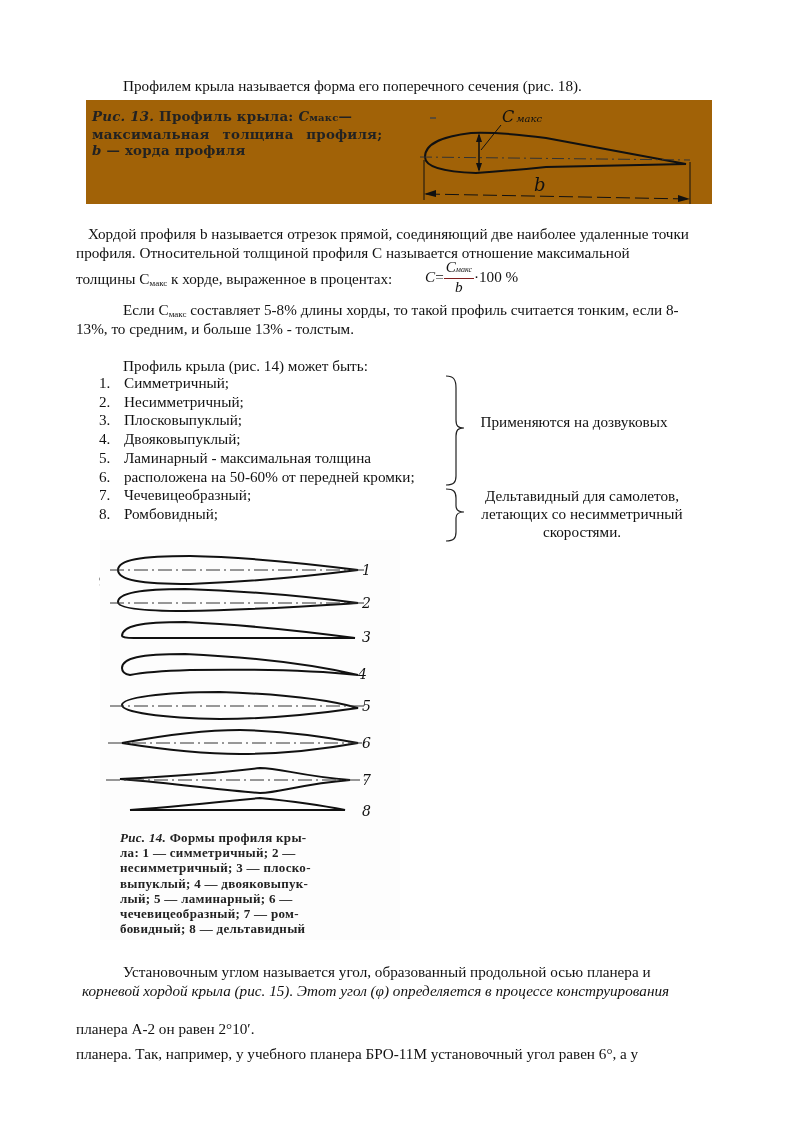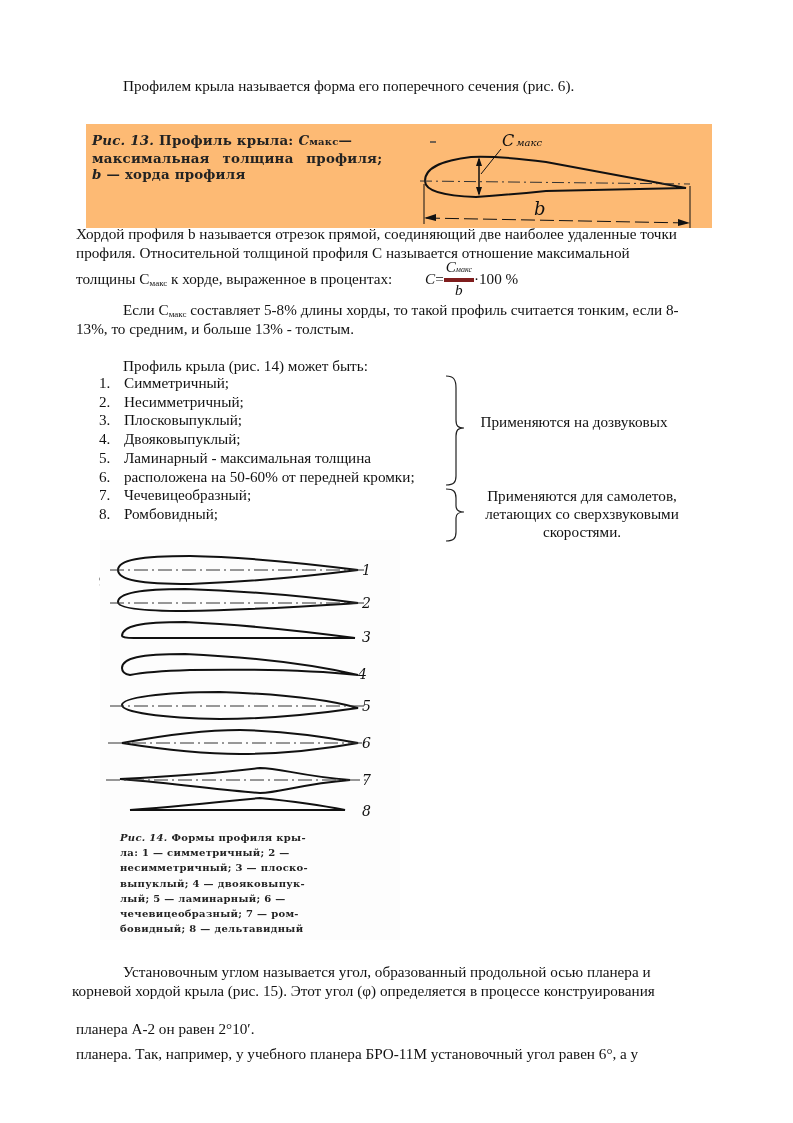--- a/index.html
+++ b/index.html
@@ -2,35 +2,35 @@
 <html><head>
 <meta charset="utf-8">
 <style>
   html, body { margin: 0; padding: 0; background: #ffffff; }
   body { width: 793px; height: 1123px; position: relative; overflow: hidden;
          font-family: "Liberation Serif", serif; color: #111; font-size: 15.2px; }
   .abs { position: absolute; }
   .line { position: absolute; white-space: nowrap; line-height: 18px; }
   .scan { font-family: "DejaVu Serif", serif; font-weight: bold; color: #222; }
   .scan i { font-style: italic; }
-  .fig13 { left: 86px; top: 100px; width: 626px; height: 104px; background: #fdba74; margin-top: 24px; }
+  .fig13 { left: 86px; top: 100px; width: 626px; height: 104px; background: #a16207; }
   .fig14 { left: 100px; top: 540px; width: 300px; height: 400px; background: #fdfdfd; }
   .cap13 { position: absolute; left: 6px; top: 8px; font-size: 13.4px; line-height: 16px; letter-spacing: 0.2px; }
-  .cap14 { position: absolute; left: 20px; top: 290px; font-size: 10px; line-height: 15.2px; letter-spacing: 0.3px; }
+  .cap14 { position: absolute; left: 20px; top: 290px; font-size: 13px; line-height: 15.2px; letter-spacing: 0.3px; font-family: Liberation Serif, serif; }
   .frac { display: inline-block; vertical-align: middle; text-align: center; font-style: italic; }
-  .frac .num { display: block; border-bottom: 4px solid #7f1d1d; padding: 0 2px; line-height: 16px; }
+  .frac .num { display: block; border-bottom: 1px solid #7f1d1d; padding: 0 2px; line-height: 16px; }
   .frac .den { display: block; line-height: 16px; }
   .sub { font-size: 9px; vertical-align: -2px; }
   .olist .n { display: inline-block; width: 25px; }
   .center { text-align: center; }
 </style>
 </head>
 <body>
 
-<div class="line" style="left:123px; top:77px;">Профилем крыла называется форма его поперечного сечения (рис. 6).</div>
+<div class="line" style="left:123px; top:77px;">Профилем крыла называется форма его поперечного сечения (рис. 18).</div>
 
 <div class="abs fig13">
   <div class="cap13 scan">
     <div><i>Рис. 13.</i><span> Профиль крыла: </span><i>C</i><span style="font-size:10px">макс</span><span>—</span></div>
     <div style="word-spacing:8px">максимальная толщина профиля;</div>
     <div><i>b</i><span> — хорда профиля</span></div>
   </div>
   <svg class="abs" style="left:320px; top:0;" width="306" height="104" viewBox="0 0 306 104">
     <g fill="none" stroke="#111" stroke-width="2">
       <path d="M19,57 C19,42 40,36 65,33 C90,32 110,34 140,38 L280,64 L140,67 C110,70 85,72 70,73 C40,72 19,68 19,57 Z"></path>
@@ -44,21 +44,21 @@
     <line x1="284" y1="62" x2="284" y2="104" stroke="#111" stroke-width="1"></line>
     <line x1="20" y1="94" x2="282" y2="99" stroke="#111" stroke-width="1" stroke-dasharray="14,5"></line>
     <polygon points="18,94 30,90 30,97" fill="#111"></polygon>
     <polygon points="284,99 272,95 272,102" fill="#111"></polygon>
     <line x1="24" y1="18" x2="30" y2="18" stroke="#444" stroke-width="1.5"></line>
     <text x="96" y="22" font-family="DejaVu Serif, serif" font-style="italic" font-size="16" fill="#111"><tspan>C</tspan><tspan font-size="10" dx="2">макс</tspan></text>
     <text x="128" y="91" font-family="DejaVu Serif, serif" font-style="italic" font-size="18" fill="#111">b</text>
   </svg>
 </div>
 
-<div class="line" style="left:76px; top:225px;">Хордой профиля b называется отрезок прямой, соединяющий две наиболее удаленные точки</div>
+<div class="line" style="left:88px; top:225px;">Хордой профиля b называется отрезок прямой, соединяющий две наиболее удаленные точки</div>
 <div class="line" style="left:76px; top:244px;">профиля. Относительной толщиной профиля С называется отношение максимальной</div>
 <div class="line" style="left:76px; top:270px;">
   <span>толщины С</span><span class="sub">макс</span><span> к хорде, выраженное в процентах:</span>
 </div>
 <div class="abs" style="left:425px; top:259px; white-space:nowrap;">
   <i style="vertical-align:middle">C</i><span style="vertical-align:middle">=</span><span class="frac"><span class="num"><span>C</span><span style="font-size:8px">макс</span></span><span class="den">b</span></span><span style="vertical-align:middle">·100 %</span>
 </div>
 
 <div class="line" style="left:123px; top:301px;">
   <span>Если С</span><span class="sub">макс</span><span> составляет 5-8% длины хорды, то такой профиль считается тонким, если 8-</span>
@@ -80,22 +80,22 @@
 
 <svg class="abs" style="left:440px; top:372px;" width="30" height="172" viewBox="0 0 30 172">
   <path d="M6,4 C14,4 16,8 16,16 L16,48 C16,54 18,56 24,56 C18,56 16,58 16,64 L16,104 C16,110 14,113 6,113" fill="none" stroke="#222" stroke-width="1.2"></path>
   <path d="M6,117 C14,117 16,120 16,126 L16,134 C16,138 18,140 24,140 C18,140 16,142 16,146 L16,160 C16,166 14,169 6,169" fill="none" stroke="#222" stroke-width="1.2"></path>
 </svg>
 
 <div class="abs center" style="left:468px; top:413px; width:212px; line-height:18px;">
   <div>Применяются на дозвуковых</div>
 </div>
 <div class="abs center" style="left:462px; top:487px; width:240px; line-height:18px;">
-  <div>Применяются для самолетов,</div>
-  <div>летающих со сверхзвуковыми</div>
+  <div>Дельтавидный для самолетов,</div>
+  <div>летающих со несимметричный</div>
   <div>скоростями.</div>
 </div>
 
 <div class="abs fig14">
   <svg class="abs" style="left:0; top:0;" width="300" height="285" viewBox="0 0 300 285">
     <g fill="none" stroke="#111" stroke-width="2">
       <path d="M18,30 C18,20 40,16 90,16 C150,17 210,24 258,30 C210,36 150,42 90,44 C40,44 18,40 18,30 Z"></path>
       <path d="M18,62 C18,53 40,49 85,49 C150,51 210,57 258,63 C210,66 150,70 85,71 C40,71 18,68 18,62 Z"></path>
       <path d="M22,96 C22,86 40,82 85,82 C150,85 210,92 255,98 L34,98 C26,98 22,97 22,96 Z"></path>
       <path d="M22,128 C22,118 40,114 85,114 C150,117 210,124 258,135 C210,130 150,129 90,130 C60,131 40,133 30,135 C24,134 22,131 22,128 Z"></path>
@@ -127,15 +127,15 @@
     <div>ла: 1 — симметричный; 2 —</div>
     <div>несимметричный; 3 — плоско-</div>
     <div>выпуклый; 4 — двояковыпук-</div>
     <div>лый; 5 — ламинарный; 6 —</div>
     <div>чечевицеобразный; 7 — ром-</div>
     <div>бовидный; 8 — дельтавидный</div>
   </div>
 </div>
 
 <div class="line" style="left:123px; top:963px;">Установочным углом называется угол, образованный продольной осью планера и</div>
-<div class="line" style="left:72px; top:982px;">корневой хордой крыла (рис. 15). Этот угол (φ) определяется в процессе конструирования</div>
+<div class="line" style="left:82px; top:982px;font-style:italic;">корневой хордой крыла (рис. 15). Этот угол (φ) определяется в процессе конструирования</div>
 <div class="line" style="left:76px; top:1045px;">планера. Так, например, у учебного планера БРО-11М установочный угол равен 6°, а у</div>
 <div class="line" style="left:76px; top:1020px;">планера А-2 он равен 2°10′.</div>
 
 </body></html>

